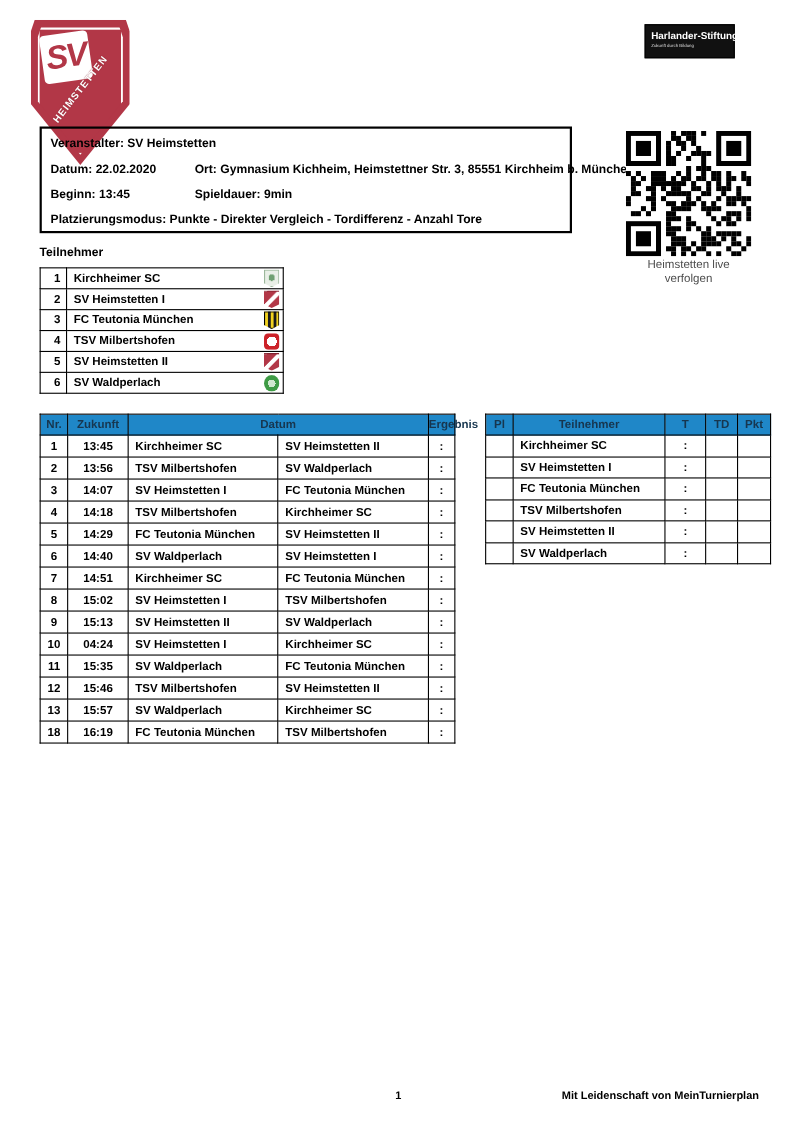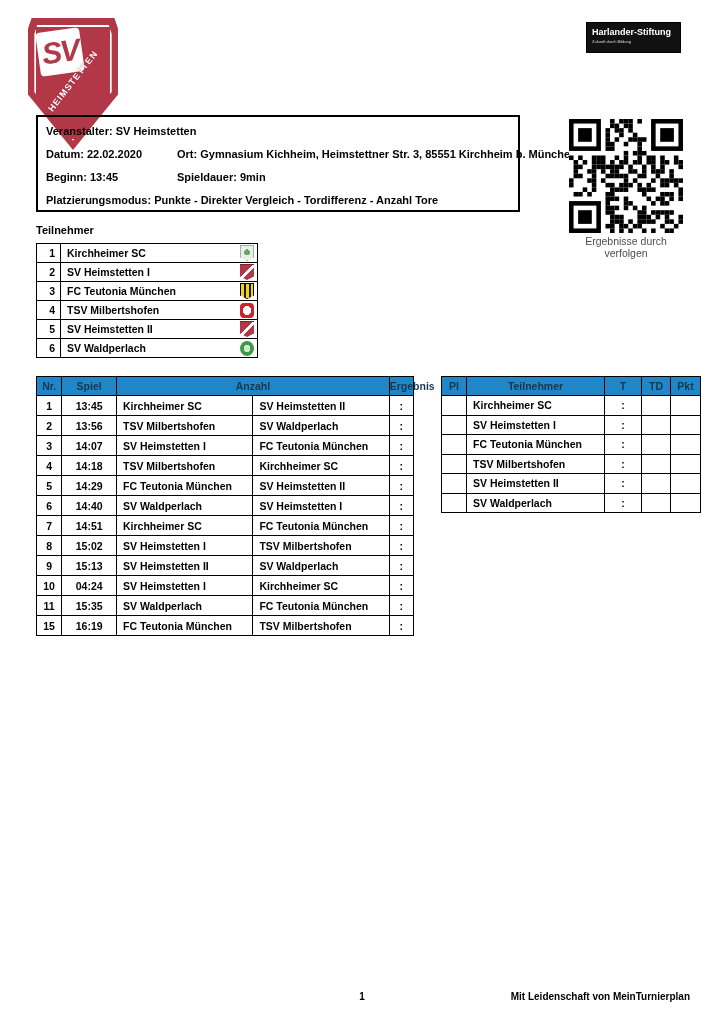--- a/index.html
+++ b/index.html
@@ -37,21 +37,21 @@
     position:absolute; left:-4px; top:58px; width:98px; text-align:center;
     transform:rotate(-52deg); transform-origin:center;
     color:#fff; font-size:9px; font-weight:bold; letter-spacing:1px;
     text-shadow:0 0 1px #7d1f2c;
   }
   .doc-title {
     position:absolute; left:0; top:38px; width:724px; text-align:center;
     font-size:17px; font-weight:bold; letter-spacing:0.2px;
   }
   .sponsor-box {
-    position:absolute; left:586px; top:22px; width:95px; height:31px;
+    position:absolute; left:586px; top:22px; width:82px; height:31px;
     background:#111; color:#fff; border:1px solid #000;
     padding:4px 4px 2px 5px;
   }
   .sponsor-name { font-size:9px; font-weight:bold; white-space:nowrap; }
   .sponsor-tagline { font-size:4px; margin-top:2px; color:#ddd; }
 
   
   .info-box {
     position:absolute; left:36px; top:115px; width:484px; height:97px;
     border:2px solid #000; padding:7px 8px; font-size:11px; font-weight:bold;
@@ -381,21 +381,21 @@
           <rect x="4" y="4" width="20" height="20" fill="#fff"></rect>
           <rect x="8" y="8" width="12" height="12" fill="#000"></rect>
           <rect x="72" y="0" width="28" height="28"></rect>
           <rect x="76" y="4" width="20" height="20" fill="#fff"></rect>
           <rect x="80" y="8" width="12" height="12" fill="#000"></rect>
           <rect x="0" y="72" width="28" height="28"></rect>
           <rect x="4" y="76" width="20" height="20" fill="#fff"></rect>
           <rect x="8" y="80" width="12" height="12" fill="#000"></rect>
         </g>
     </svg>
-    <div class="qr-caption">Ergebnisse durch verfolgen</div>
+    <div class="qr-caption">Heimstetten live verfolgen</div>
   </div>
 
   <div class="teilnehmer-heading">Teilnehmer</div>
   <table class="teilnehmer-table">
     <tbody>
 
         <tr>
           <td class="t-nr">1</td>
           <td class="t-name">
             <div class="t-name-flex">
@@ -454,22 +454,22 @@
             </div>
           </td>
         </tr>
       </tbody>
   </table>
 
   <table class="grid-table match-table">
     <thead>
       <tr>
         <th style="width:24px">Nr.</th>
-        <th style="width:52px">Spiel</th>
-        <th colspan="2" style="width:259px">Anzahl</th>
+        <th style="width:52px">Zukunft</th>
+        <th colspan="2" style="width:259px">Datum</th>
         <th style="width:23px">Ergebnis</th>
       </tr>
     </thead>
     <tbody>
 
         <tr>
           <td class="c-nr">1</td>
           <td class="c-time">13:45</td>
           <td class="c-home">Kirchheimer SC</td>
           <td class="c-away">SV Heimstetten II</td>
@@ -549,25 +549,39 @@
         </tr>
 
         <tr>
           <td class="c-nr">11</td>
           <td class="c-time">15:35</td>
           <td class="c-home">SV Waldperlach</td>
           <td class="c-away">FC Teutonia München</td>
           <td class="c-res">:</td>
         </tr>
 
-
-
-
-        <tr>
-          <td class="c-nr">15</td>
+        <tr>
+          <td class="c-nr">12</td>
+          <td class="c-time">15:46</td>
+          <td class="c-home">TSV Milbertshofen</td>
+          <td class="c-away">SV Heimstetten II</td>
+          <td class="c-res">:</td>
+        </tr>
+
+        <tr>
+          <td class="c-nr">13</td>
+          <td class="c-time">15:57</td>
+          <td class="c-home">SV Waldperlach</td>
+          <td class="c-away">Kirchheimer SC</td>
+          <td class="c-res">:</td>
+        </tr>
+
+
+        <tr>
+          <td class="c-nr">18</td>
           <td class="c-time">16:19</td>
           <td class="c-home">FC Teutonia München</td>
           <td class="c-away">TSV Milbertshofen</td>
           <td class="c-res">:</td>
         </tr>
       </tbody>
   </table>
 
   <table class="grid-table standings-table">
     <thead>

